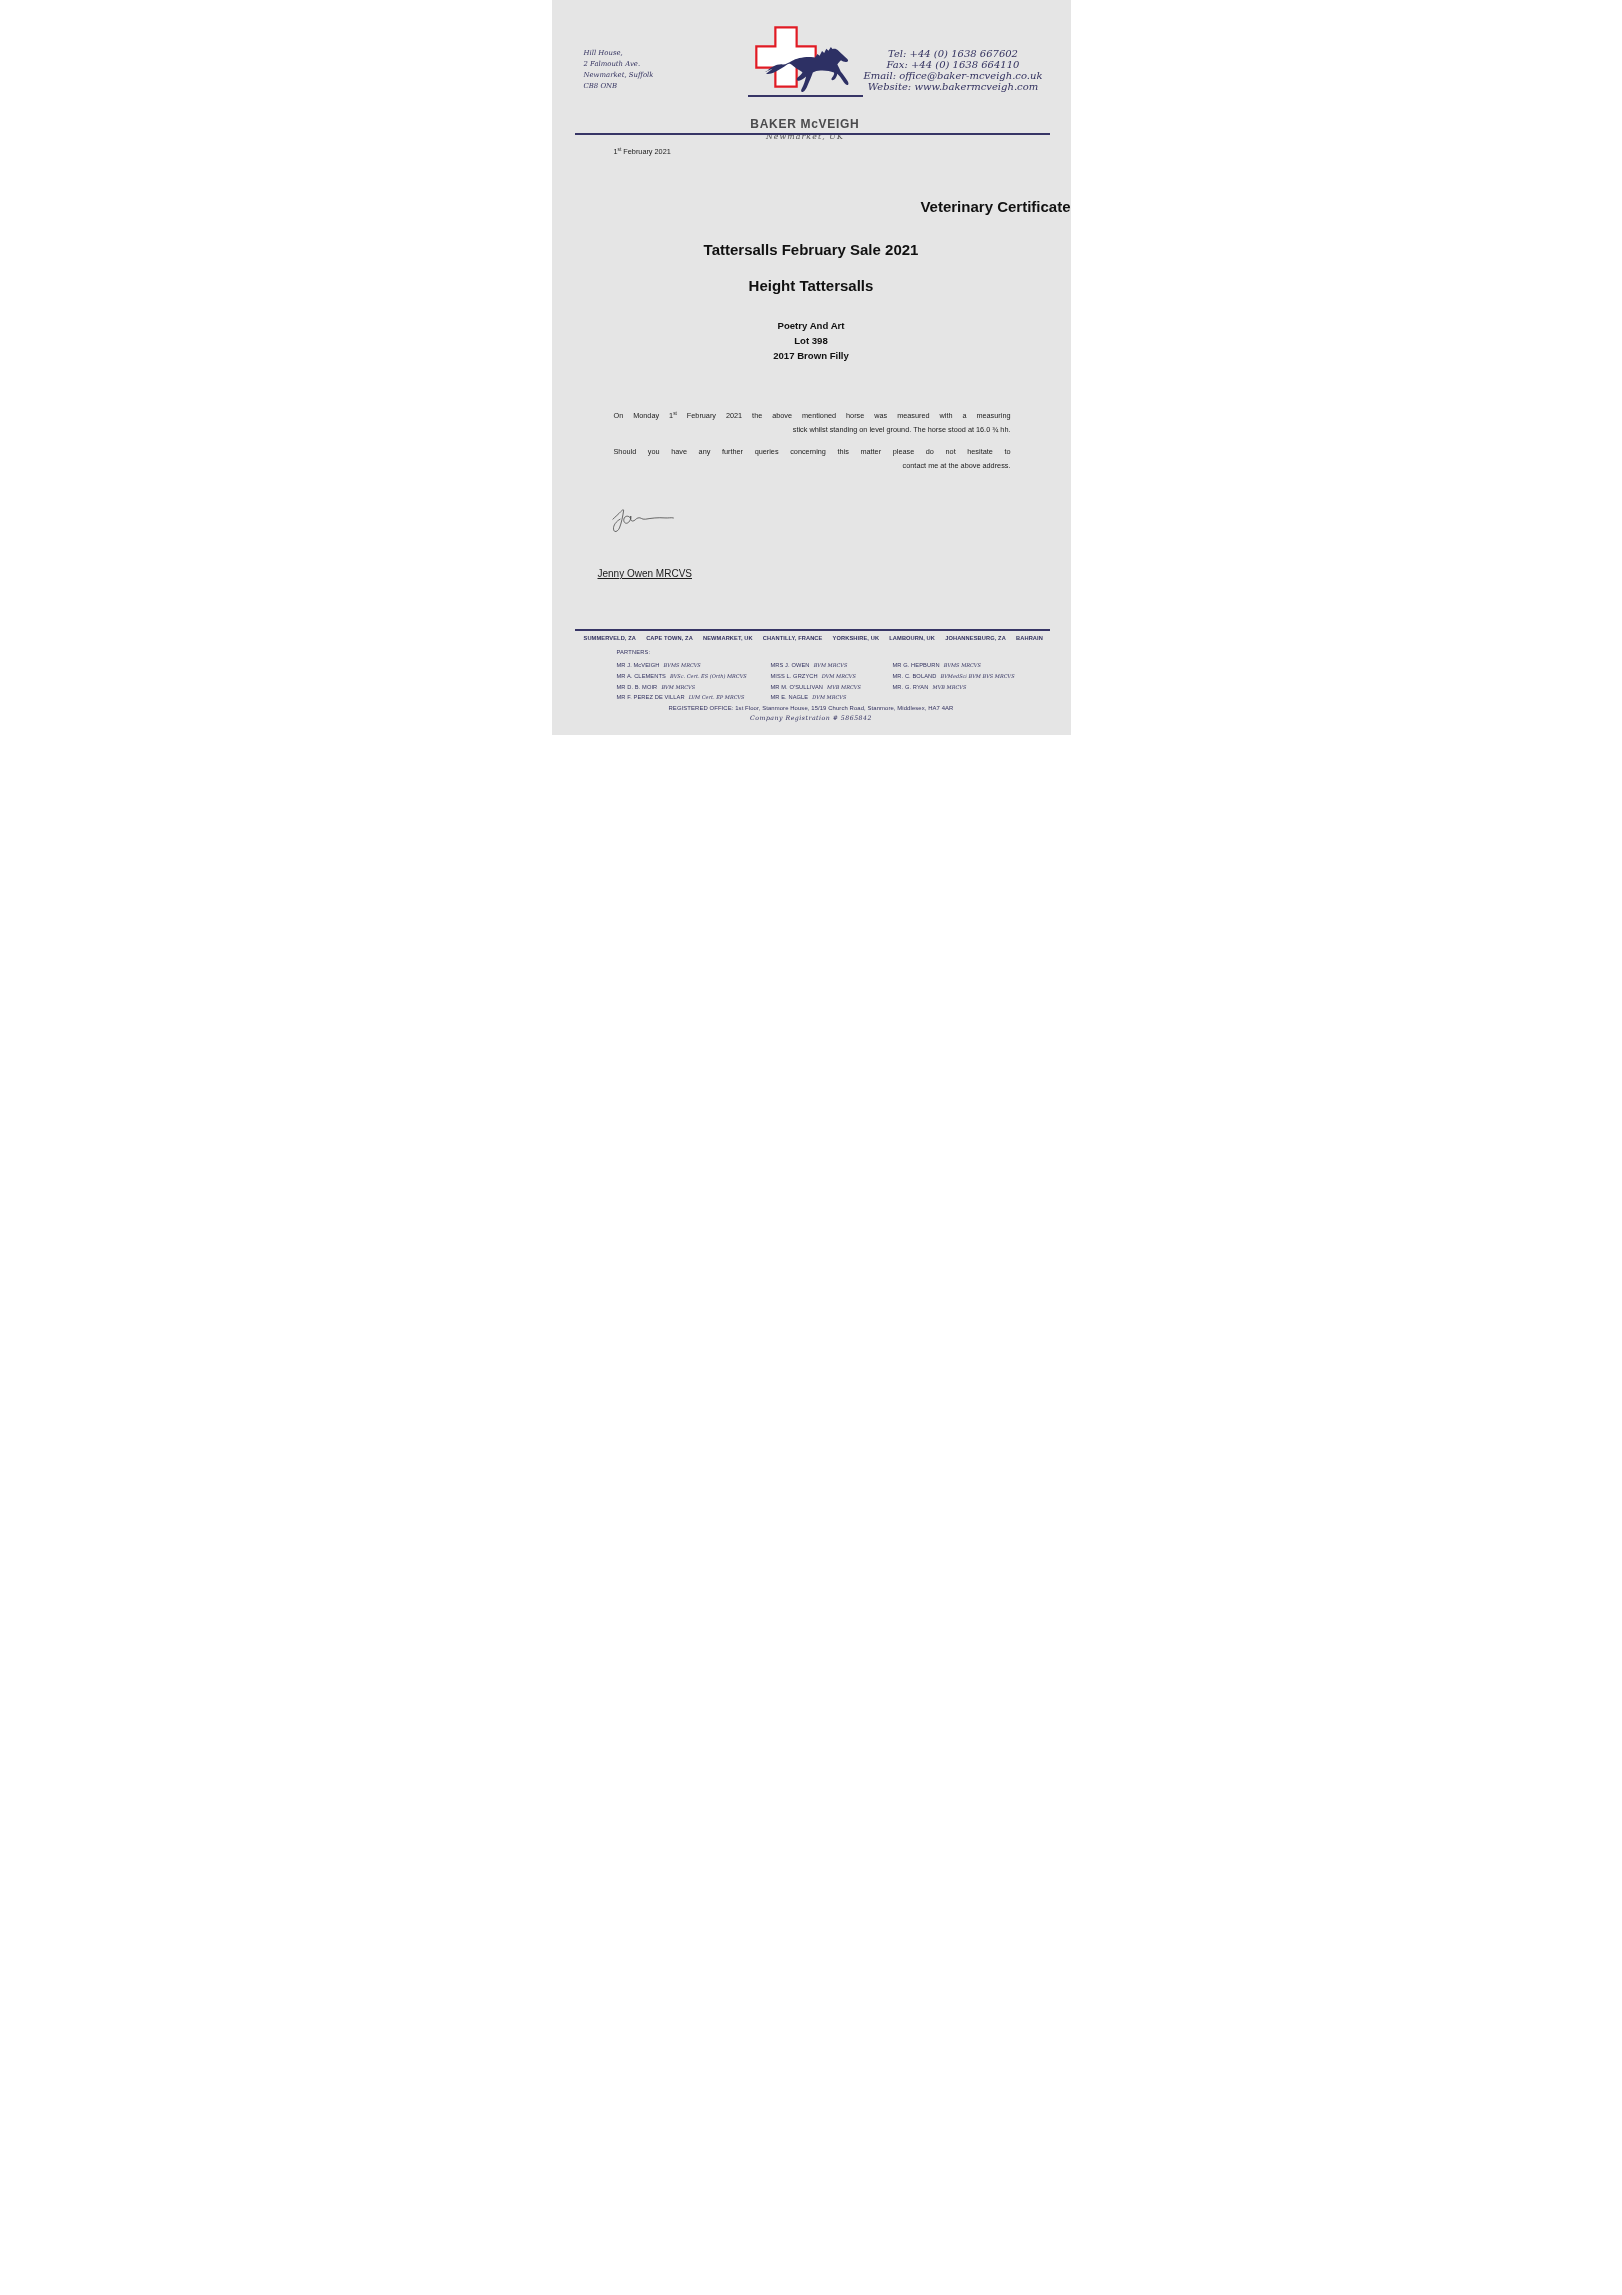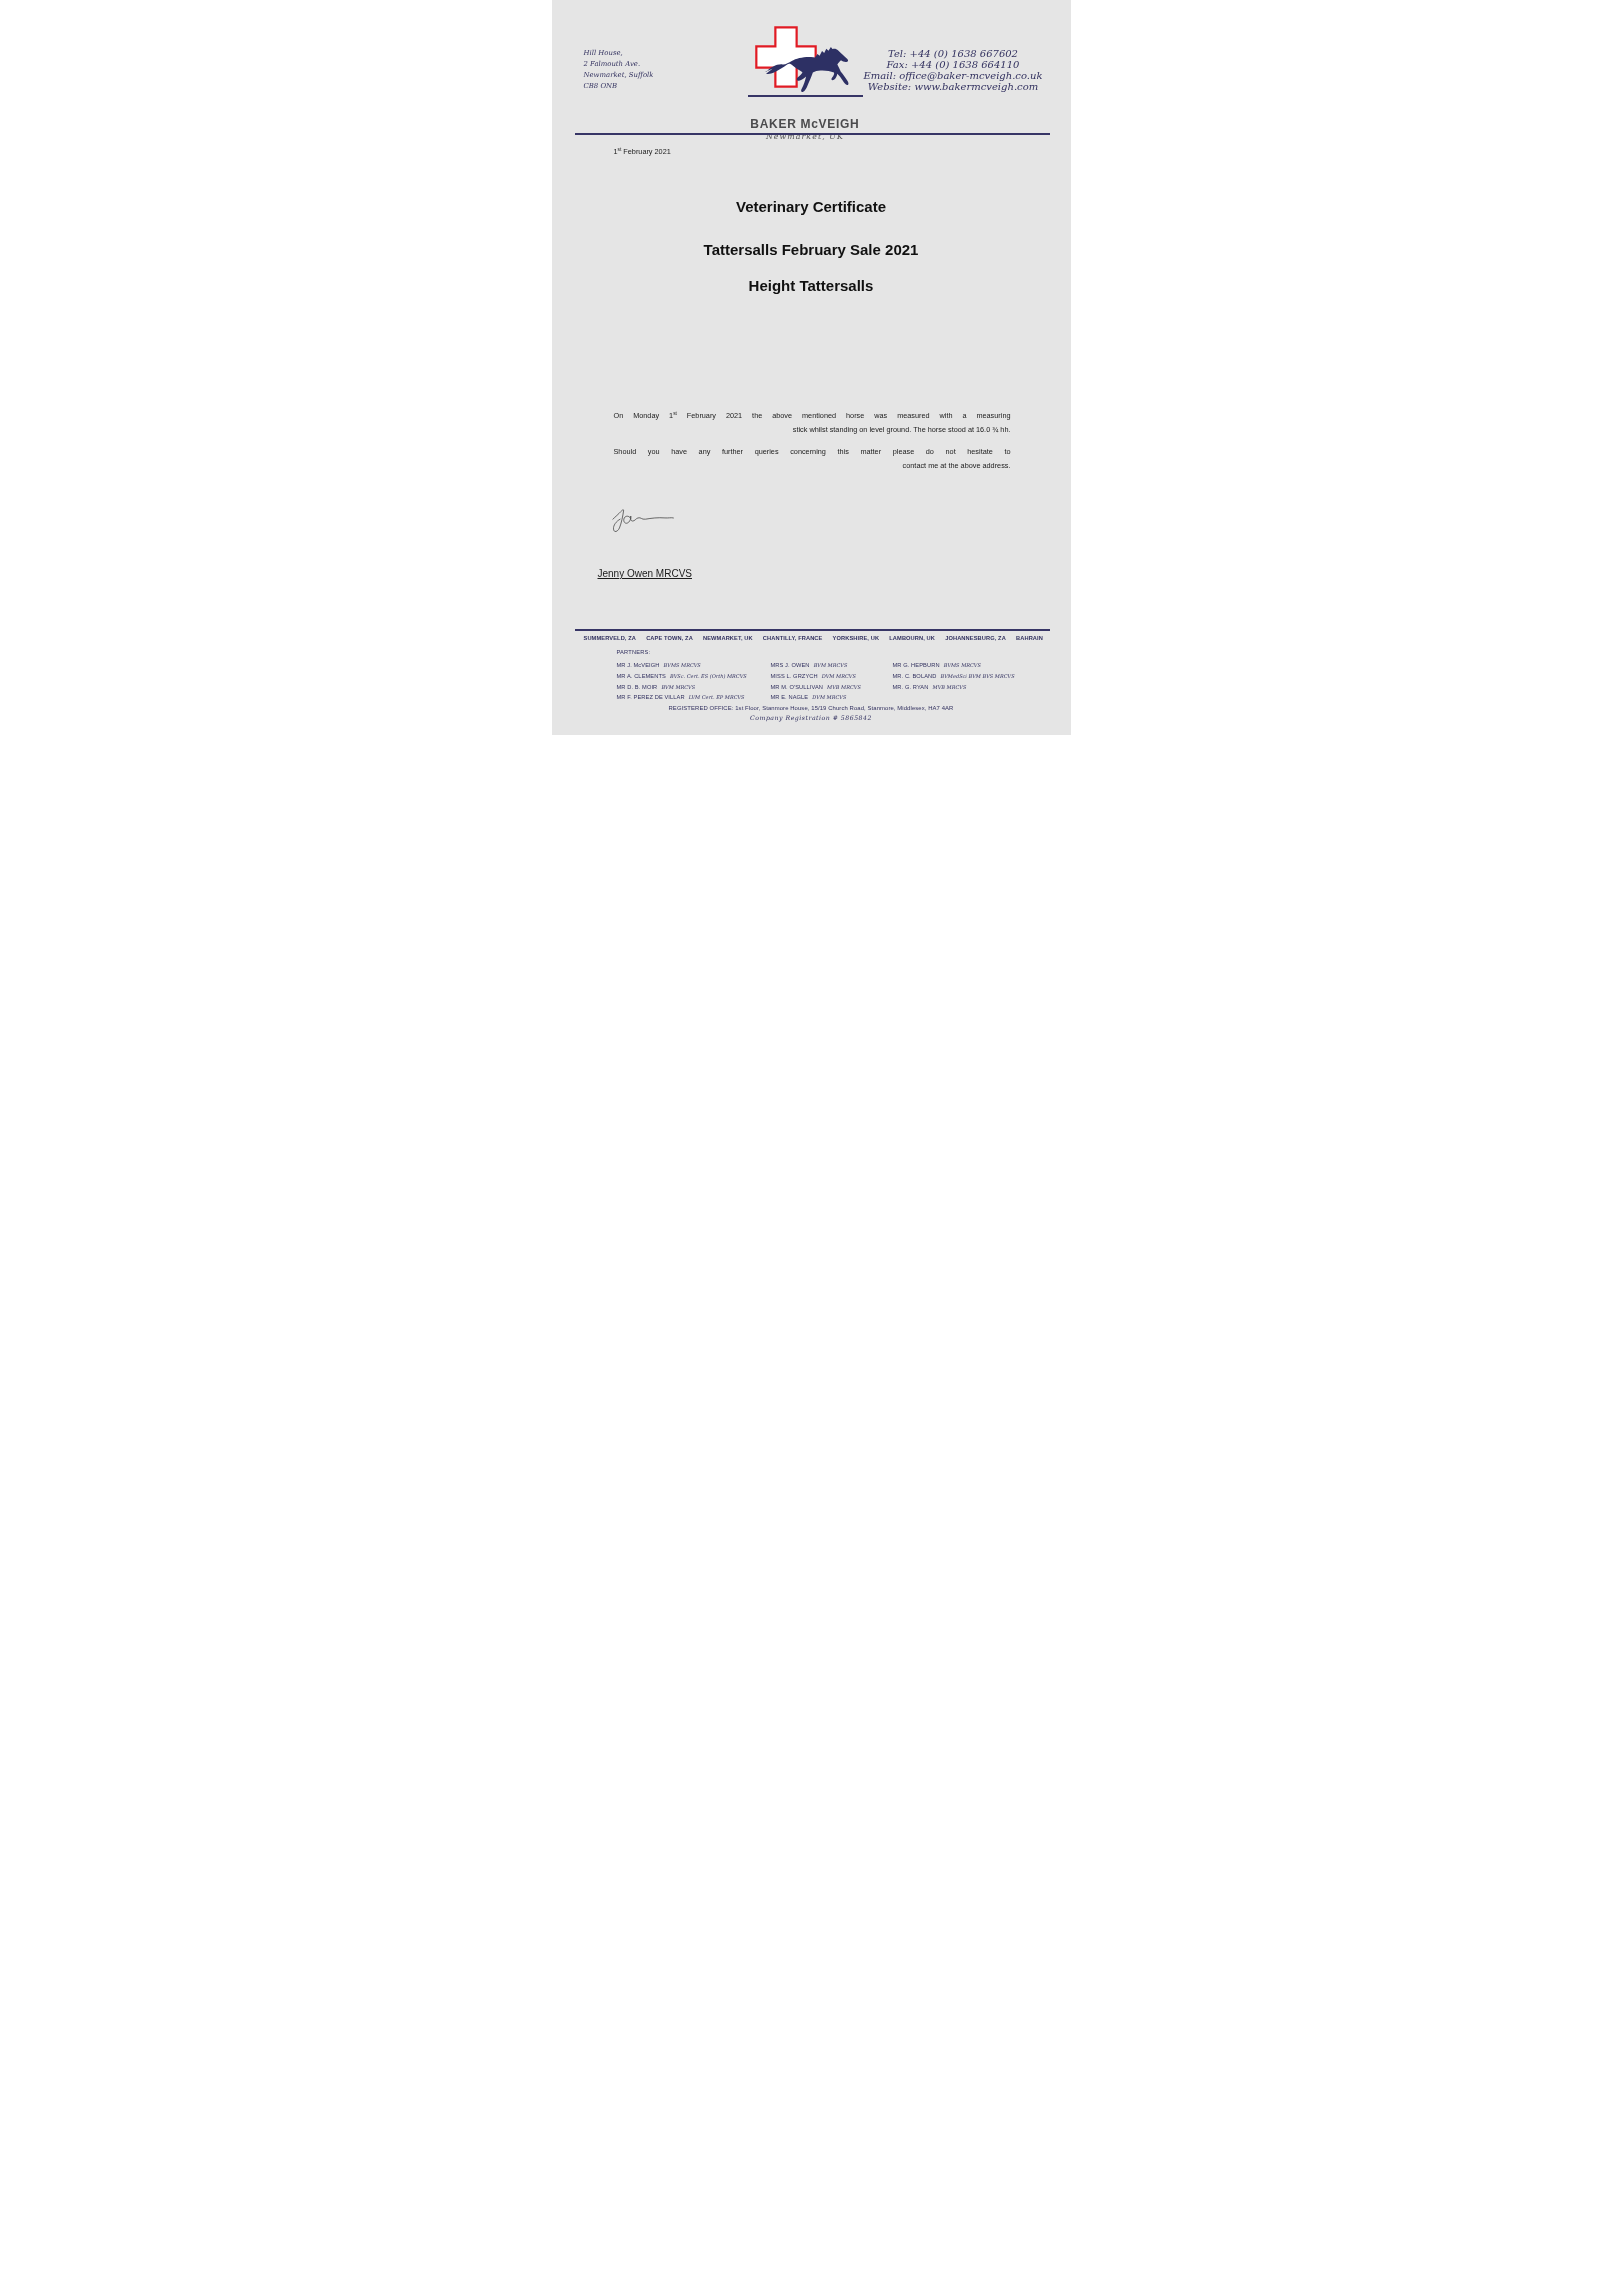--- a/index.html
+++ b/index.html
@@ -40,21 +40,21 @@
   
   .date-line {
     position: absolute; left: 62px; top: 147px;
     font-size: 7.3px; color: #1c1c1c;
   }
   sup.ord { font-size: 4.8px; vertical-align: super; line-height: 0; }
   .h-main {
     position: absolute; left: 0; width: 519px; text-align: center;
     font-weight: bold; color: #111; font-size: 15px;
   }
-  .h1 { top: 198px; }
+  .h1 { top: 198px; text-align: right; }
   .h2 { top: 241px; }
   .h3 { top: 277px; }
   .horse-block {
     position: absolute; left: 0; top: 318px; width: 519px; text-align: center;
     font-weight: bold; color: #111; font-size: 9.6px; line-height: 15px;
   }
   .para {
     position: absolute; left: 62px; width: 397px;
     font-size: 7.3px; color: #1c1c1c; line-height: 13.5px;
   }
@@ -170,20 +170,25 @@
   </div>
 
   <div class="header-rule"></div>
 
   <div class="date-line"><span>1</span><sup class="ord">st</sup><span> February 2021</span></div>
 
   <div class="h-main h1">Veterinary Certificate</div>
   <div class="h-main h2">Tattersalls February Sale 2021</div>
   <div class="h-main h3">Height Tattersalls</div>
 
+  <div class="horse-block">
+    <div>Poetry And Art</div>
+    <div>Lot 398</div>
+    <div>2017 Brown Filly</div>
+  </div>
 
   <div class="para para1">
     <div class="just"><span>On Monday 1</span><sup class="ord">st</sup><span> February 2021 the above mentioned horse was measured with a measuring</span></div>
     <div class="last">stick whilst standing on level ground. The horse stood at 16.0 ¾ hh.</div>
   </div>
 
   <div class="para para2">
     <div class="just">Should you have any further queries concerning this matter please do not hesitate to</div>
     <div class="last">contact me at the above address.</div>
   </div>

